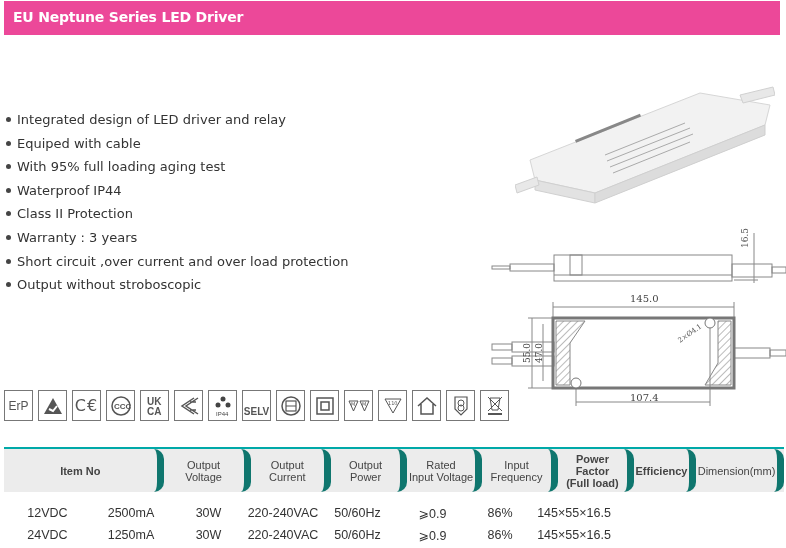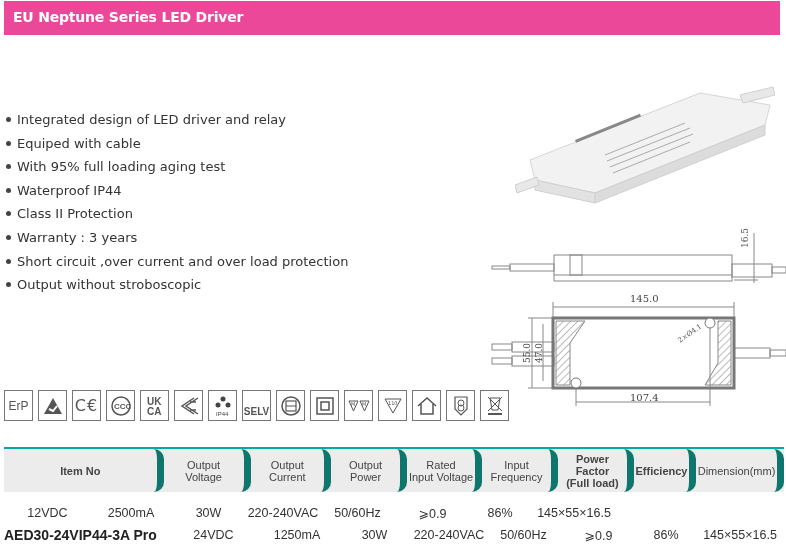--- a/index.html
+++ b/index.html
@@ -243,21 +243,20 @@
       <div class="td c2">12VDC</div>
       <div class="td c3">2500mA</div>
       <div class="td c4">30W</div>
       <div class="td c5">220-240VAC</div>
       <div class="td c6">50/60Hz</div>
       <div class="td c7">⩾0.9</div>
       <div class="td c8">86%</div>
       <div class="td c9">145×55×16.5</div>
     </div>
     <div class="tr">
-      <div class="td item c1">AED30-24VIP44-3A Pro</div>
       <div class="td c2">24VDC</div>
       <div class="td c3">1250mA</div>
       <div class="td c4">30W</div>
       <div class="td c5">220-240VAC</div>
       <div class="td c6">50/60Hz</div>
       <div class="td c7">⩾0.9</div>
       <div class="td c8">86%</div>
       <div class="td c9">145×55×16.5</div>
     </div>
   </div>

